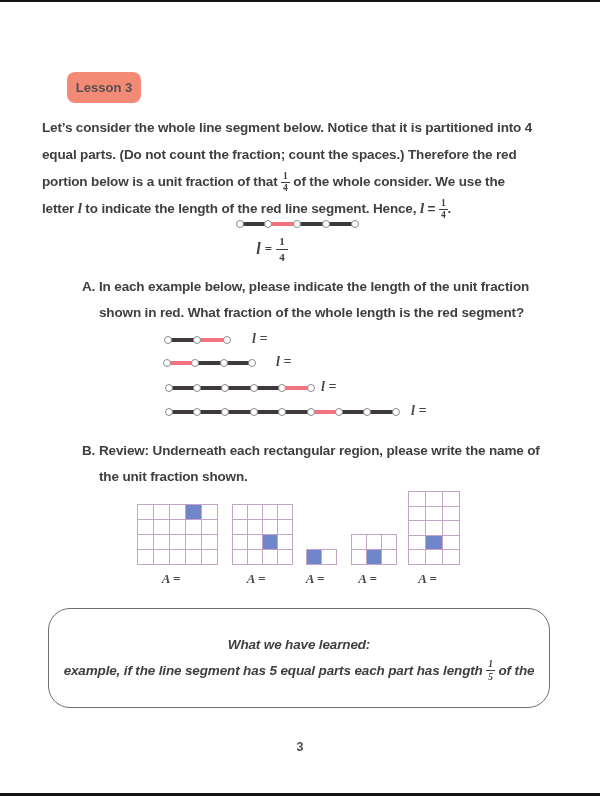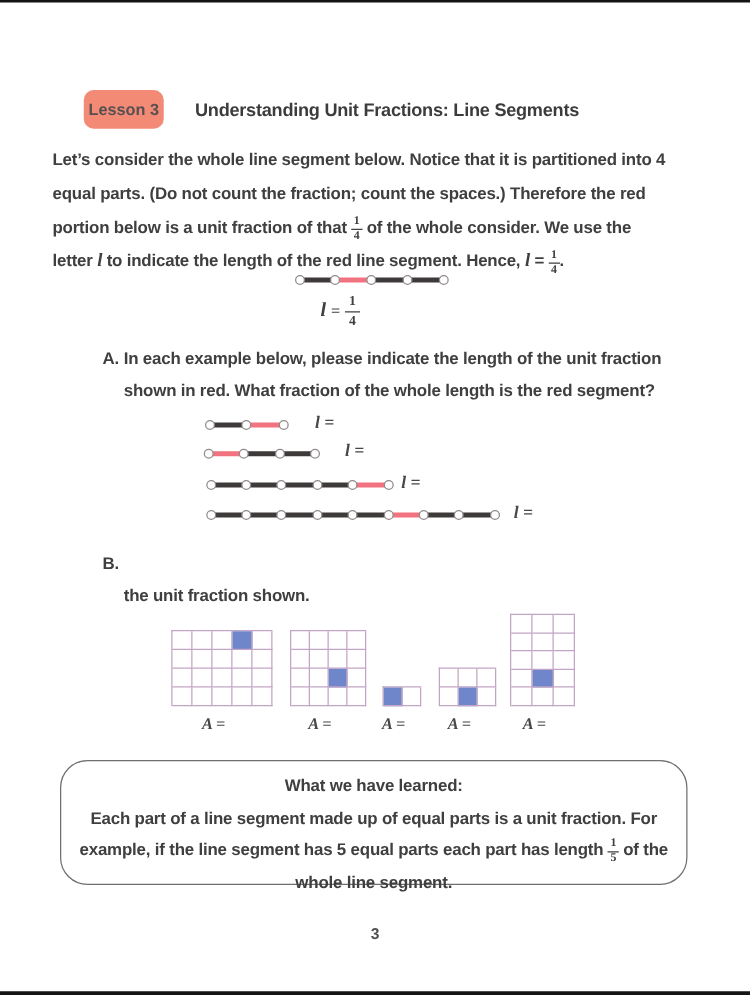--- a/index.html
+++ b/index.html
@@ -3,21 +3,21 @@
 <meta charset="utf-8">
 <style>
   html,body { margin:0; padding:0; background:#e8e8e8; }
   .page {
     position:relative; width:600px; height:796px; margin:0 auto;
     background:#ffffff; overflow:hidden; box-sizing:border-box;
     border-top:2px solid #141414; border-bottom:3px solid #141414;
     font-family:"Liberation Sans", sans-serif; color:#3f3f3f;
   }
   .badge {
-    position:absolute; left:67px; top:70px; width:64px; height:31px;
+    position:absolute; left:67px; top:70px; width:74px; height:31px;
     background:#f28a76; border-radius:8px;
     display:flex; align-items:center; justify-content:center;
     font-size:13px; font-weight:bold; color:#565050;
   }
   .title {
     position:absolute; left:156px; top:79px;
     font-size:14.5px; font-weight:bold; letter-spacing:-0.2px; color:#3c3c3c;
   }
   .intro { position:absolute; left:42px; top:112px; width:530px;
     font-size:13.5px; font-weight:bold; letter-spacing:-0.15px; }
@@ -55,36 +55,36 @@
     border-left:1px solid #c4a4c4; }
   .grid-cell { box-sizing:border-box; border-right:1px solid #c4a4c4;
     border-bottom:1px solid #c4a4c4; }
   .area-lbl { position:absolute; top:569px; font-family:"Liberation Serif", serif;
     font-style:italic; font-weight:bold; font-size:13px; text-align:center;
     color:#474747; }
   .summary {
     position:absolute; left:48px; top:606px; width:502px; height:100px;
     border:1.5px solid #6f6f6f; border-radius:22px; box-sizing:border-box;
     text-align:center; font-size:13.5px; font-weight:bold; letter-spacing:-0.15px;
-    padding-top:7px;
+    padding-top:23px;
+    font-style:italic;
   }
   .summary .sline { line-height:25.5px; height:25.5px; white-space:nowrap; }
   .page-num { position:absolute; left:0; top:738px; width:600px;
     text-align:center; font-size:12.5px; font-weight:bold; color:#4f4f4f; }
 </style>
 </head>
 <body>
 
 <div class="page">
 
   <div class="badge">
     <span>Lesson 3</span>
   </div>
 
-  <div class="title">Understanding Unit Fractions: Line Segments</div>
 
   <div class="intro">
     <div class="line">Let’s consider the whole line segment below.  Notice that it is partitioned into 4</div>
     <div class="line">equal parts. (Do not count the fraction; count the spaces.) Therefore the red</div>
     <div class="line"><span>portion below is a unit fraction of that </span><span class="frac"><span class="fn">1</span><span class="fd">4</span></span><span> of the whole consider.  We use the</span></div>
     <div class="line"><span>letter </span><span class="mathl">l</span><span> to indicate the length of the red line segment. Hence, </span><span class="mathl">l</span> <span>=</span> <span class="frac"><span class="fn">1</span><span class="fd">4</span></span><span>.</span></div>
   </div>
 
   <div id="diagram-root">
       <div class="seg-diagram" style="left: 240px; top: 222px;">
@@ -164,21 +164,21 @@
   <div class="sect" id="section-a">
     <div class="slabel stext">A.</div>
     <div class="stext">
       <span>In each example below, please indicate the length of the unit fraction</span><br><span>shown in red. What fraction of the whole length is the red segment?</span>
     </div>
   </div>
 
   <div class="sect" id="section-b">
     <div class="slabel stext">B.</div>
     <div class="stext">
-      <br><span>the unit fraction shown.</span>
+      <span>Review: Underneath each rectangular region, please write the name of</span><br><span>the unit fraction shown.</span>
     </div>
   </div>
 
   <div id="grid-root">
       <div class="grid-box" style="left: 137px; top: 502px; grid-template-columns: repeat(5, 16px); grid-template-rows: repeat(4, 15px);">
         <div class="grid-cell"></div>
         <div class="grid-cell"></div>
         <div class="grid-cell"></div>
         <div class="grid-cell" style="background: rgb(112, 134, 202);"></div>
         <div class="grid-cell"></div>
@@ -247,20 +247,18 @@
         <div class="grid-cell"></div>
         <div class="grid-cell"></div>
         <div class="grid-cell"></div>
         <div class="grid-cell"></div>
       </div>
       <div class="area-lbl" style="left: 402.5px; width: 50px;">A =</div>
     </div>
 
   <div class="summary">
     <div class="sline">What we have learned:</div>
-    <div class="sline">Each part of a line segment made up of equal parts is a unit fraction. For</div>
     <div class="sline"><span>example, if the line segment has 5 equal parts each part has length </span><span class="frac"><span class="fn">1</span><span class="fd">5</span></span><span> of the</span></div>
-    <div class="sline">whole line segment.</div>
   </div>
 
   <div class="page-num">3</div>
 
 </div>
 
 </body></html>

